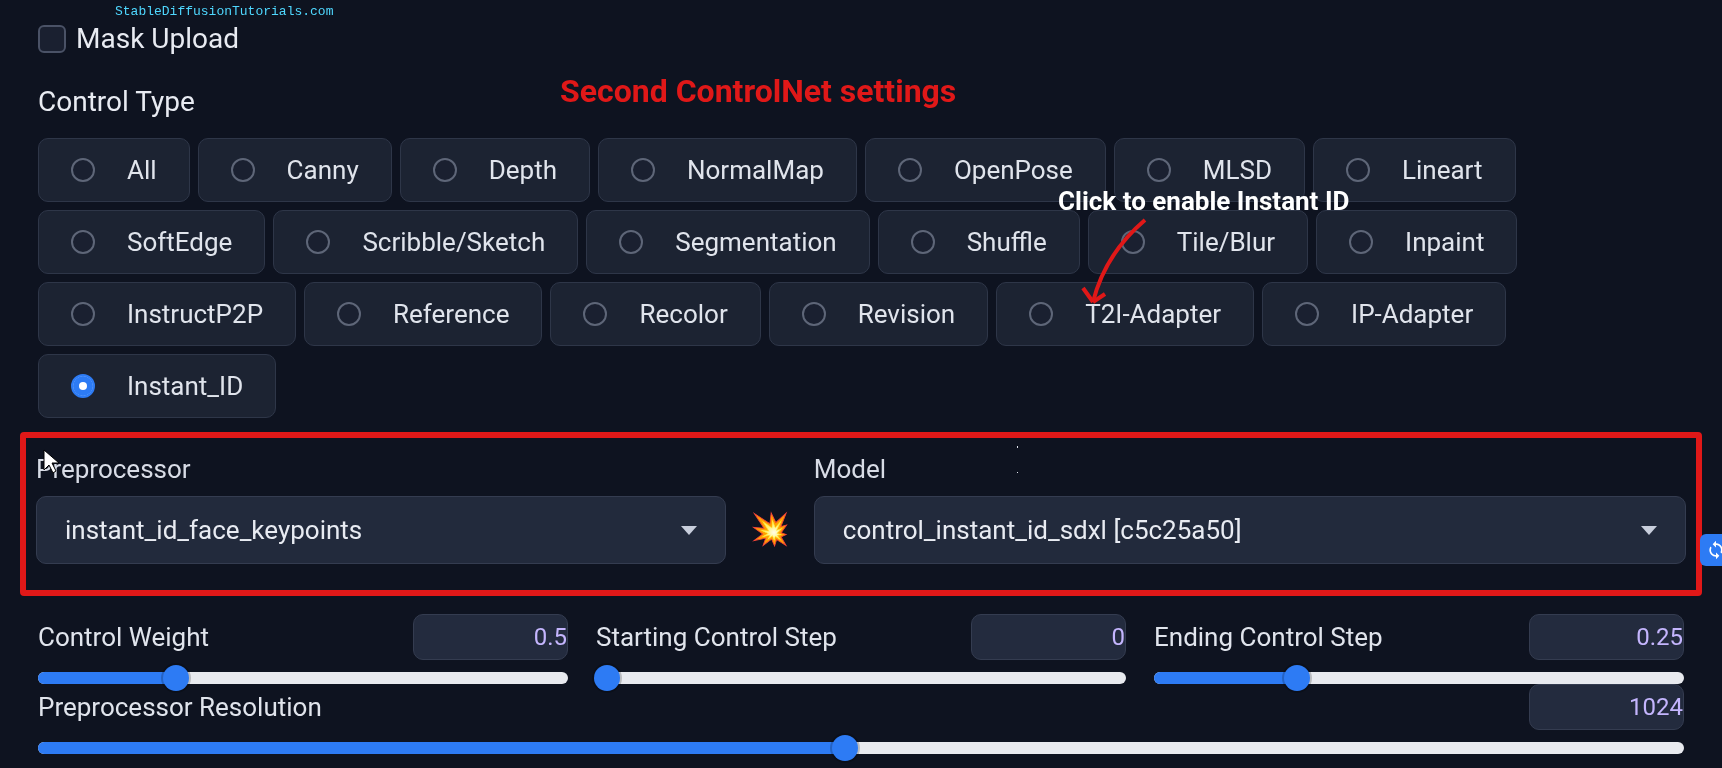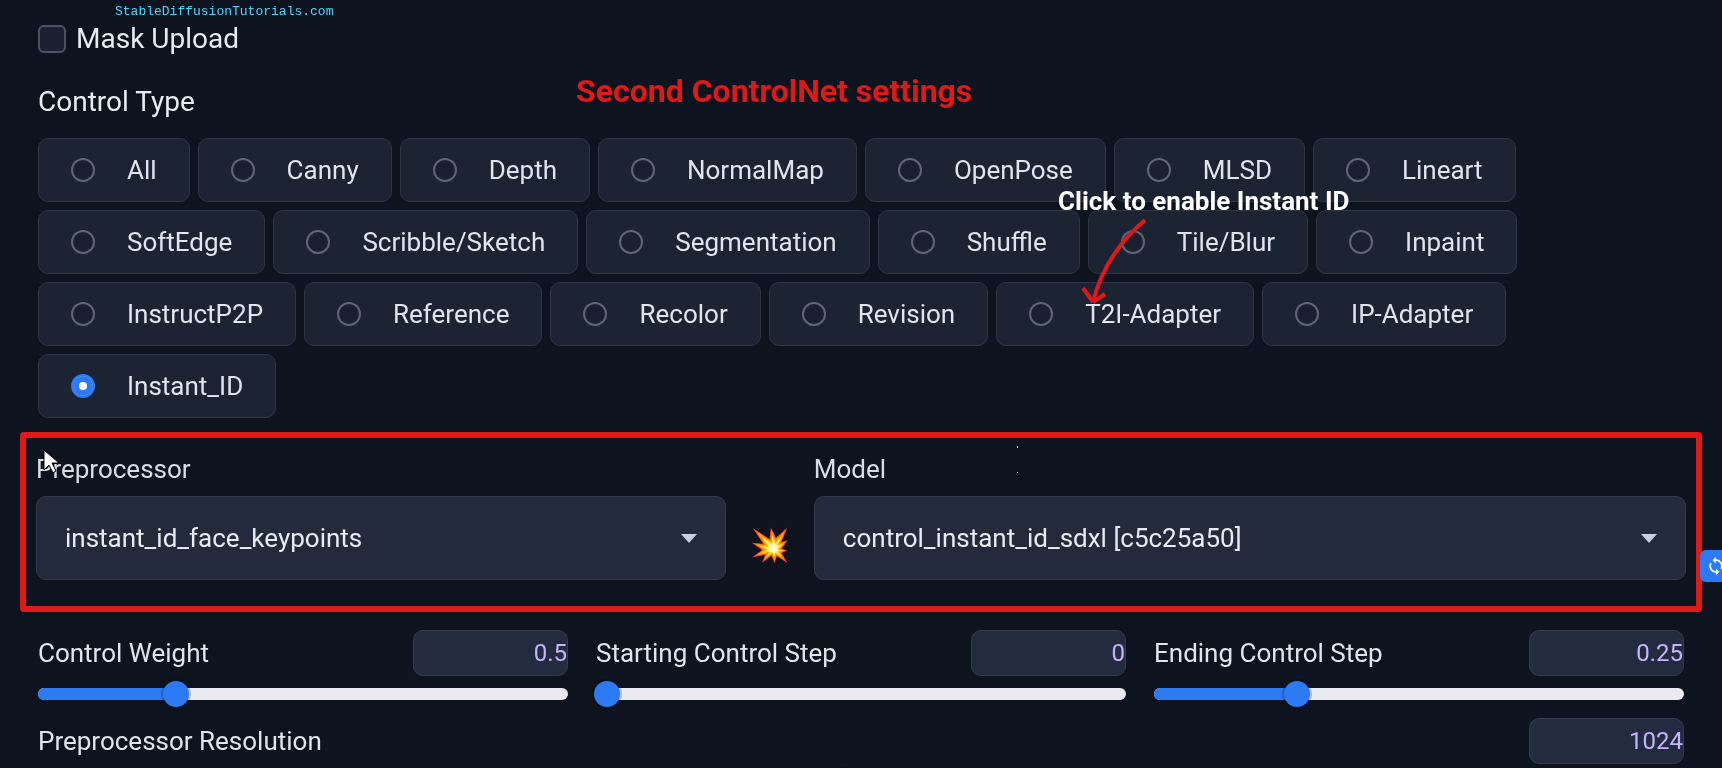--- a/index.html
+++ b/index.html
@@ -41,21 +41,21 @@
     color: #e8ebf2;
   }
   .section-label {
     font-size: 28px;
     color: #e8ebf2;
     margin-bottom: 20px;
   }
   .annotation-title {
     position: absolute;
     top: 72px;
-    left: 576px;
+    left: 560px;
     color: #e01818;
     font-size: 32px;
     font-weight: 700;
   }
   .annotation-enable {
     position: absolute;
     top: 186px;
     left: 1058px;
     color: #ffffff;
     font-size: 26px;
@@ -124,21 +124,21 @@
   .dropdown-group.pre { flex: 0 0 690px; }
   .dropdown-group.mdl { flex: 1; }
   .group-label {
     font-size: 26px;
     color: #d8dce6;
   }
   .dropdown {
     background: #222a3c;
     border: 1px solid #343c50;
     border-radius: 10px;
-    height: 84px;
+    height: 68px;
     display: flex;
     align-items: center;
     justify-content: space-between;
     padding: 0 28px;
     font-size: 26px;
     color: #e8ebf2;
     cursor: pointer;
   }
   .chevron {
     width: 0; height: 0;
@@ -160,21 +160,20 @@
     border-radius: 6px;
     display: flex;
     align-items: center;
     justify-content: center;
     cursor: pointer;
   }
   .refresh-btn svg { width: 20px; height: 20px; }
   .sliders-row {
     display: flex;
     gap: 28px;
-    margin-bottom: 18px;
   }
   .slider-block {
     flex: 1;
     display: flex;
     flex-direction: column;
     gap: 12px;
   }
   .slider-header {
     display: flex;
     justify-content: space-between;

